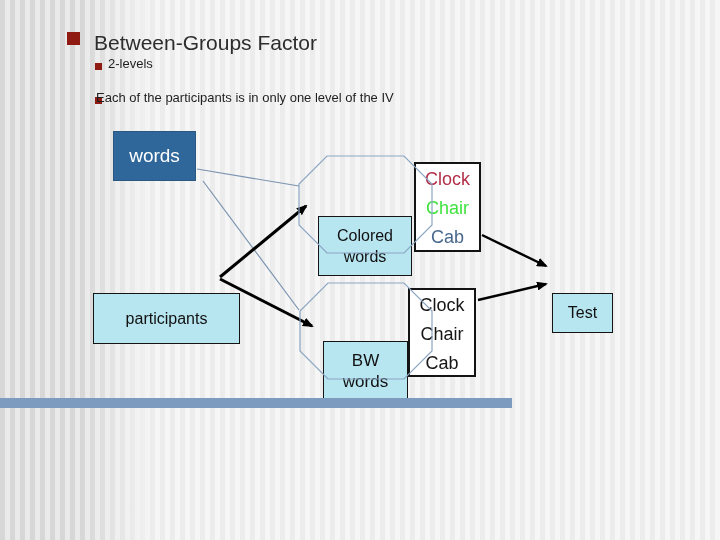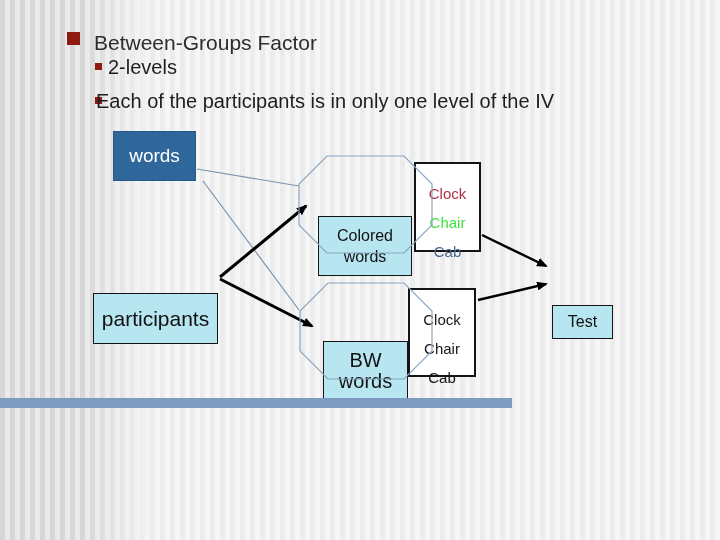--- a/index.html
+++ b/index.html
@@ -13,31 +13,31 @@
     background:
       linear-gradient(90deg,rgba(246,246,246,0) 0 55%,rgba(246,246,246,.85) 100%),
       repeating-linear-gradient(90deg,#d7d7d7 0 5px,#eaeaea 5px 10px);
   }
   .abs{position:absolute;}
   
   .title-bullet{left:67px;top:32px;width:13px;height:13px;background:#8e1a12;z-index:2;}
   .title{left:94px;top:25px;font-size:21px;color:#2d2d2d;z-index:2;white-space:nowrap;margin-top:6px;}
   .sub-bullet{width:7px;height:7px;background:#8e1a12;z-index:2;}
   .sb1{left:95px;top:63px;} .sb2{left:95px;top:97px;}
-  .sub-text{font-size:20px;color:#1e1e1e;z-index:2;white-space:nowrap;}
+  .sub-text{font-size:13px;color:#1e1e1e;z-index:2;white-space:nowrap;}
   .st1{left:108px;top:56px;} .st2{left:96px;top:90px;}
   
   .box{display:flex;align-items:center;justify-content:center;text-align:center;z-index:2;box-sizing:border-box;}
   .levels-box{left:113px;top:131px;width:83px;height:50px;background:#30679b;color:#fff;font-size:19px;border:1px solid #2a577f;}
   .cyan{background:#b7e5f0;border:1px solid #141414;color:#111;margin-top:41px;}
-  .participants-box{left:93px;top:252px;width:125px;height:51px;font-size:21px;}
+  .participants-box{left:93px;top:252px;width:147px;height:51px;font-size:16px;}
   .cond1-box{left:318px;top:175px;width:94px;height:60px;font-size:16px;line-height:21px;}
-  .cond2-box{left:323px;top:300px;width:85px;height:60px;font-size:20px;line-height:21px;}
-  .test-box{left:552px;top:264px;width:61px;height:34px;font-size:16px;}
-  .card{background:#ffffff;border:2px solid #141414;z-index:2;font-size:15px;line-height:29px;text-align:center;box-sizing:border-box;padding-top:15px;}
+  .cond2-box{left:323px;top:300px;width:85px;height:60px;font-size:17px;line-height:21px;}
+  .test-box{left:552px;top:252px;width:61px;height:40px;font-size:16px;}
+  .card{background:#ffffff;border:2px solid #141414;z-index:2;font-size:18px;line-height:29px;text-align:center;box-sizing:border-box;padding-top:1px;}
   .card1{left:414px;top:162px;width:67px;height:90px;}
   .card2{left:408px;top:288px;width:68px;height:89px;}
   .card div{white-space:nowrap;}
   
   .accent-bar{left:0;top:398px;width:512px;height:10px;background:#7d9bbe;z-index:2;}
   svg.under{position:absolute;left:0;top:0;z-index:1;}
   svg.over{position:absolute;left:0;top:0;z-index:3;pointer-events:none;}
 </style>
 </head>
 <body>

